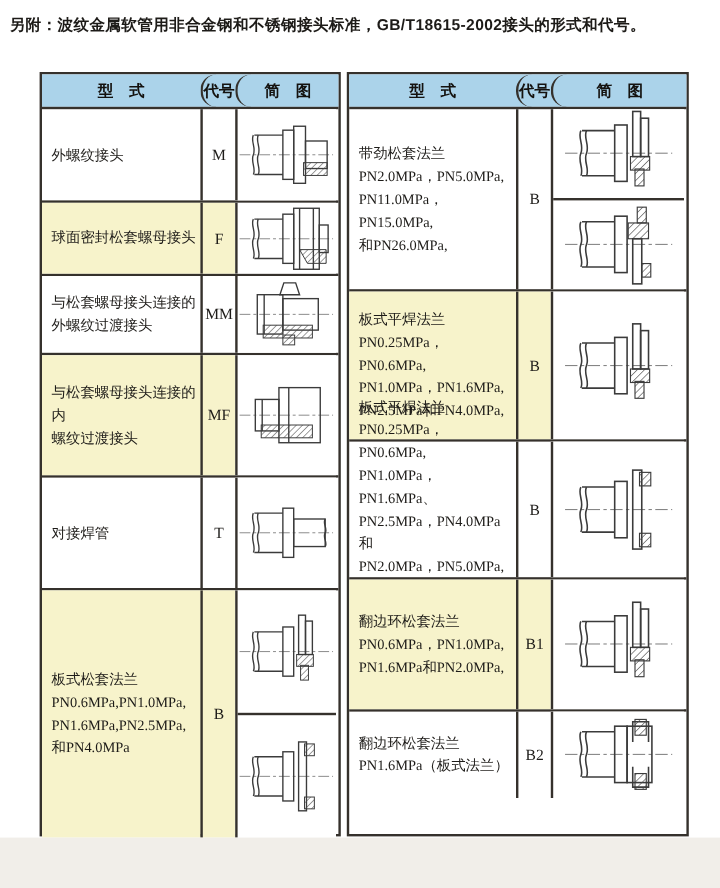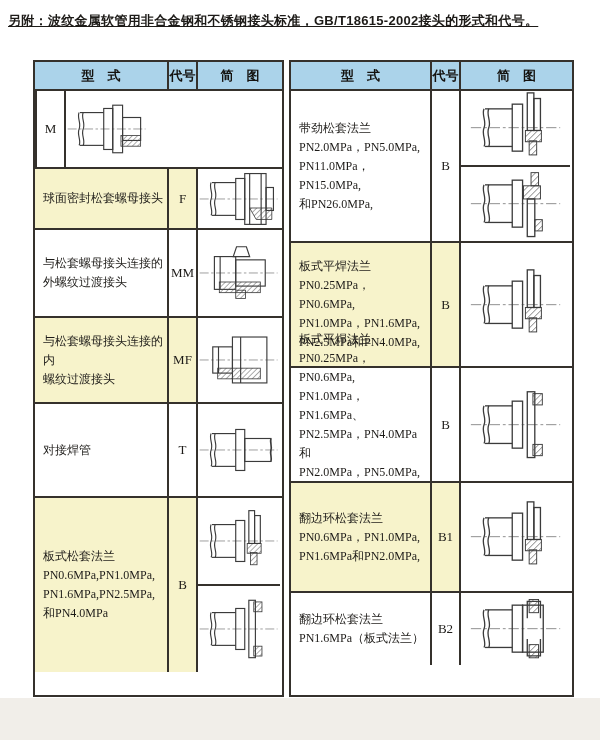--- a/index.html
+++ b/index.html
@@ -14,36 +14,36 @@
     position:relative;
     width:600px;height:740px;
     background:var(--page-bg);
     font-family:"Liberation Serif","DejaVu Serif",serif;
     color:#1d1b18;
     overflow:hidden;
   }
   .doc-title{
     position:absolute;left:8px;top:12px;width:585px;
     font-family:"Liberation Sans","DejaVu Sans",sans-serif;
-    font-weight:bold;font-size:13px;letter-spacing:0.3px;text-decoration:underline;
+    font-weight:bold;font-size:13px;letter-spacing:0.3px;
   }
   .ftable{
     position:absolute;top:60px;
     border:2px solid var(--border);
     background:#fff;
   }
   .lt{left:33px;width:251px;height:637px;}
   .rt{left:289px;width:285px;height:637px;}
   .thead{
     display:flex;height:27px;background:var(--header-bg);
   }
   .th{
     display:flex;align-items:center;justify-content:center;
     font-family:"Liberation Sans","DejaVu Sans",sans-serif;
-    font-weight:bold;font-size:13px;color:#14120f;
+    font-weight:bold;font-size:13px;color:#14120f;border-radius:13px;
   }
   .row{display:flex;border-top:2px solid var(--border);}
   .cell{display:flex;}
   .cell-type{
     align-items:center;
     padding:4px 4px 4px 8px;
     font-size:12px;line-height:19px;
   }
   .cell-type span{white-space:pre-line;}
   .cell-code{
@@ -82,20 +82,23 @@
 <div class="doc-title">另附：波纹金属软管用非合金钢和不锈钢接头标准，GB/T18615-2002接头的形式和代号。</div>
 
 <div class="ftable lt">
   <div class="thead">
     <div class="th" style="width:132px">型　式</div>
     <div class="th" style="width:29px;border-left:2px solid var(--border)">代号</div>
     <div class="th" style="flex:1;border-left:2px solid var(--border)">简　图</div>
   </div>
 
   <div class="row" style="height:78px" data-highlight="false">
+    <div class="cell cell-type">
+        <span>外螺纹接头</span>
+      </div>
     <div class="cell cell-code">M</div>
     <div class="cell cell-diag">
       <div class="sub">
           <svg viewBox="0 0 100 78" xmlns="http://www.w3.org/2000/svg">
             <defs>
               <pattern id="h0" width="4.5" height="4.5" patternUnits="userSpaceOnUse" patternTransform="rotate(45)">
                 <line x1="0" y1="0" x2="0" y2="4.5" stroke="#4a4a4a" stroke-width="1.1"></line>
               </pattern>
             </defs>
             <line x1="2" y1="39" x2="97" y2="39" stroke="#6c6c6c" stroke-width="0.8" stroke-dasharray="11 3 3 3"></line>
@@ -134,21 +137,21 @@
             <rect x="57" y="8" width="26" height="62" stroke="#3b3b3b" stroke-width="1.4" fill="none"></rect>
             <line x1="63" y1="8" x2="63" y2="70" stroke="#3b3b3b" stroke-width="1.4" fill="none"></line>
             <line x1="77" y1="8" x2="77" y2="70" stroke="#3b3b3b" stroke-width="1.4" fill="none"></line>
             <rect x="83" y="25" width="9" height="28" stroke="#3b3b3b" stroke-width="1.4" fill="none"></rect>
             <polygon points="63,50 90,50 90,64 71,64" fill="url(#h1)" stroke="#3b3b3b" stroke-width="1"></polygon>
           </svg>
         </div>
     </div>
   </div>
 
-  <div class="row" style="height:88px" data-highlight="false">
+  <div class="row" style="height:66px" data-highlight="false">
     <div class="cell cell-type">
         <span>与松套螺母接头连接的
 外螺纹过渡接头</span>
       </div>
     <div class="cell cell-code">MM</div>
     <div class="cell cell-diag">
       <div class="sub">
           <svg viewBox="0 0 100 78" xmlns="http://www.w3.org/2000/svg">
             <defs>
               <pattern id="h2" width="4.5" height="4.5" patternUnits="userSpaceOnUse" patternTransform="rotate(45)">
@@ -160,21 +163,21 @@
             <line x1="27" y1="19" x2="27" y2="59" stroke="#3b3b3b" stroke-width="1.4" fill="none"></line>
             <rect x="46" y="23" width="36" height="32" stroke="#3b3b3b" stroke-width="1.4" fill="none"></rect>
             <polygon points="43,19 47,7 59,7 63,19" stroke="#3b3b3b" stroke-width="1.4" fill="none"></polygon>
             <rect x="26" y="50" width="50" height="13" fill="url(#h2)" stroke="#3b3b3b" stroke-width="1"></rect>
             <rect x="46" y="60" width="12" height="10" fill="url(#h2)" stroke="#3b3b3b" stroke-width="1"></rect>
           </svg>
         </div>
     </div>
   </div>
 
-  <div class="row" style="height:86px" data-highlight="true">
+  <div class="row" style="height:102px" data-highlight="true">
     <div class="cell cell-type">
         <span>与松套螺母接头连接的内
 螺纹过渡接头</span>
       </div>
     <div class="cell cell-code">MF</div>
     <div class="cell cell-diag">
       <div class="sub">
           <svg viewBox="0 0 100 78" xmlns="http://www.w3.org/2000/svg">
             <defs>
               <pattern id="h3" width="4.5" height="4.5" patternUnits="userSpaceOnUse" patternTransform="rotate(45)">
@@ -211,21 +214,21 @@
             <line x1="17" y1="19" x2="46" y2="19" stroke="#3b3b3b" stroke-width="1.4" fill="none"></line>
             <line x1="17" y1="59" x2="46" y2="59" stroke="#3b3b3b" stroke-width="1.4" fill="none"></line>
             <rect x="46" y="14" width="11" height="50" stroke="#3b3b3b" stroke-width="1.4" fill="none"></rect>
             <rect x="57" y="25" width="32" height="28" stroke="#3b3b3b" stroke-width="1.4" fill="none"></rect>
             <path d="M89 25 C86 30 92 35 89 39 C86 44 92 49 89 53" stroke="#3b3b3b" stroke-width="1.4" fill="none"></path>
           </svg>
         </div>
     </div>
   </div>
 
-  <div class="row" style="height:176px" data-highlight="true">
+  <div class="row" style="height:208px" data-highlight="true">
     <div class="cell cell-type">
         <span>板式松套法兰
 PN0.6MPa,PN1.0MPa,
 PN1.6MPa,PN2.5MPa,
 和PN4.0MPa</span>
       </div>
     <div class="cell cell-code">B</div>
     <div class="cell cell-diag">
       <div class="sub">
           <svg viewBox="0 0 100 78" xmlns="http://www.w3.org/2000/svg">

